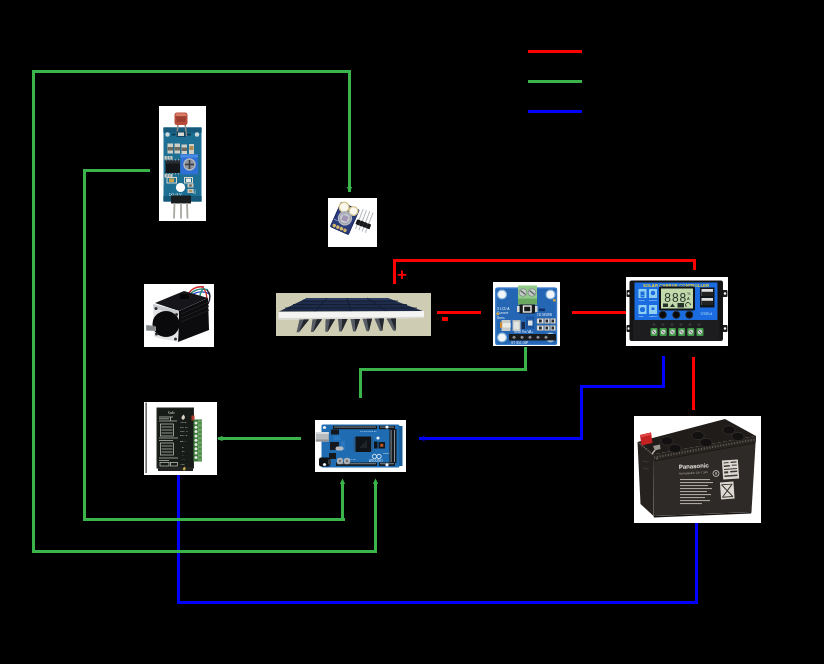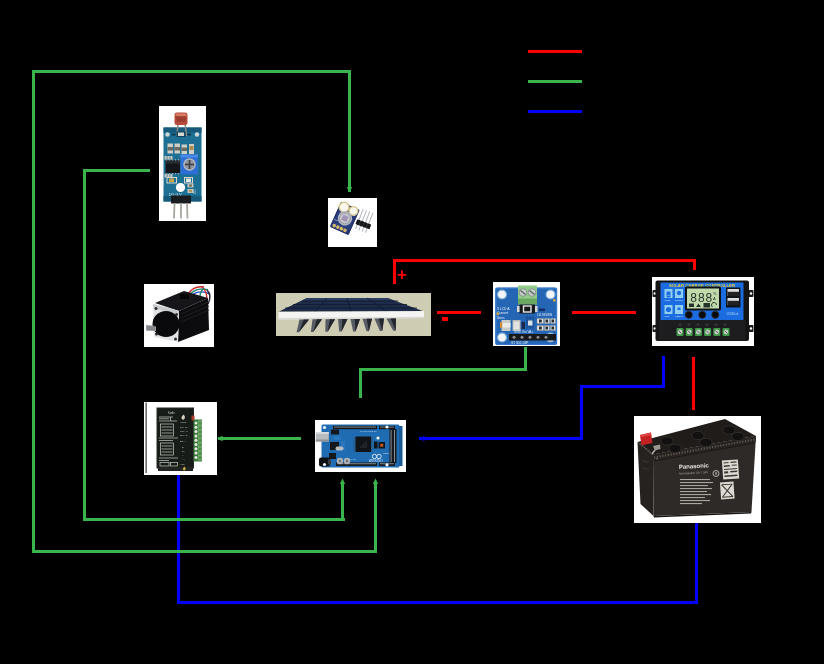--- a/index.html
+++ b/index.html
@@ -356,21 +356,21 @@
           <circle cx="53" cy="55.2" r="1.5"></circle>
  </g>
  <g fill="#e6eef6" font-size="3" font-family="Liberation Sans">
   <text x="18" y="62">GT  3G1  G3P</text>
  </g>
 
  <rect x="3.5" y="30.5" width="2.6" height="2.6" fill="#caa24a"></rect>
  <rect x="60" y="17" width="2.6" height="2.6" fill="#caa24a"></rect>
 </svg>
 </div>
-<div class="box" id="c-ctrl" style="left:652px;top:276.5px;width:102.2px;height:69.8px;">
+<div class="box" id="c-ctrl" style="left:626px;top:276.5px;width:102.2px;height:69.8px;">
 <svg width="102.2" height="69.8" viewBox="0 0 102.2 69.8">
 
  <g fill="#1a1a1c">
   <rect x="0.5" y="13" width="5" height="7" rx="1"></rect>
   <rect x="0.5" y="48" width="5" height="7" rx="1"></rect>
   <rect x="96" y="13" width="5.5" height="7" rx="1"></rect>
   <rect x="96" y="48" width="5.5" height="7" rx="1"></rect>
  </g>
  <g fill="#fff">
   <circle cx="2.8" cy="16.5" r="1.2"></circle>

